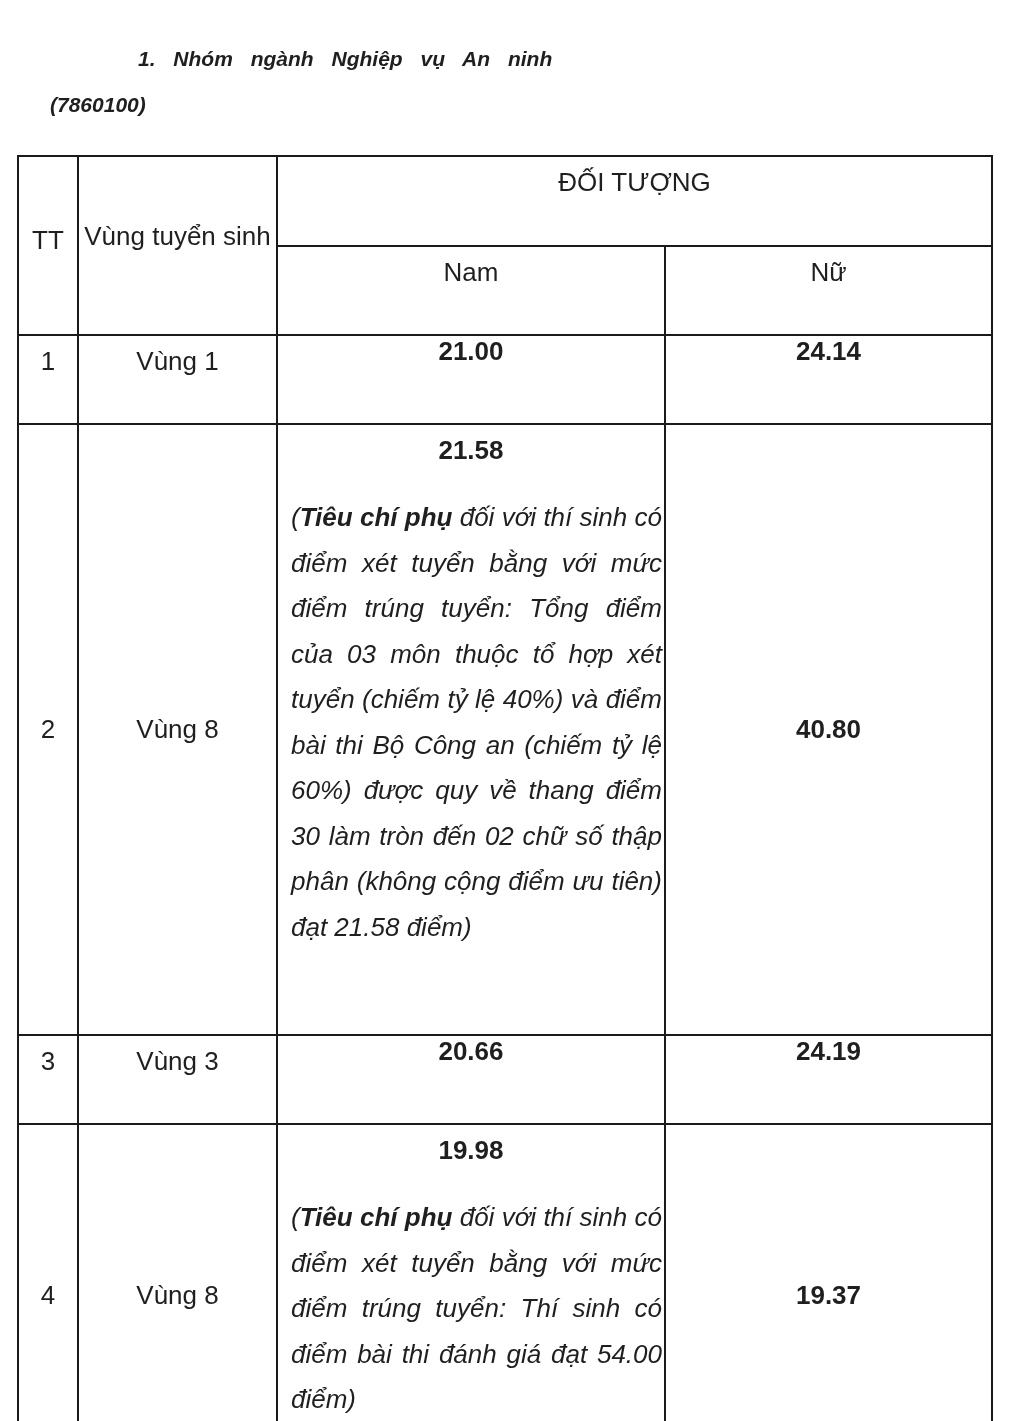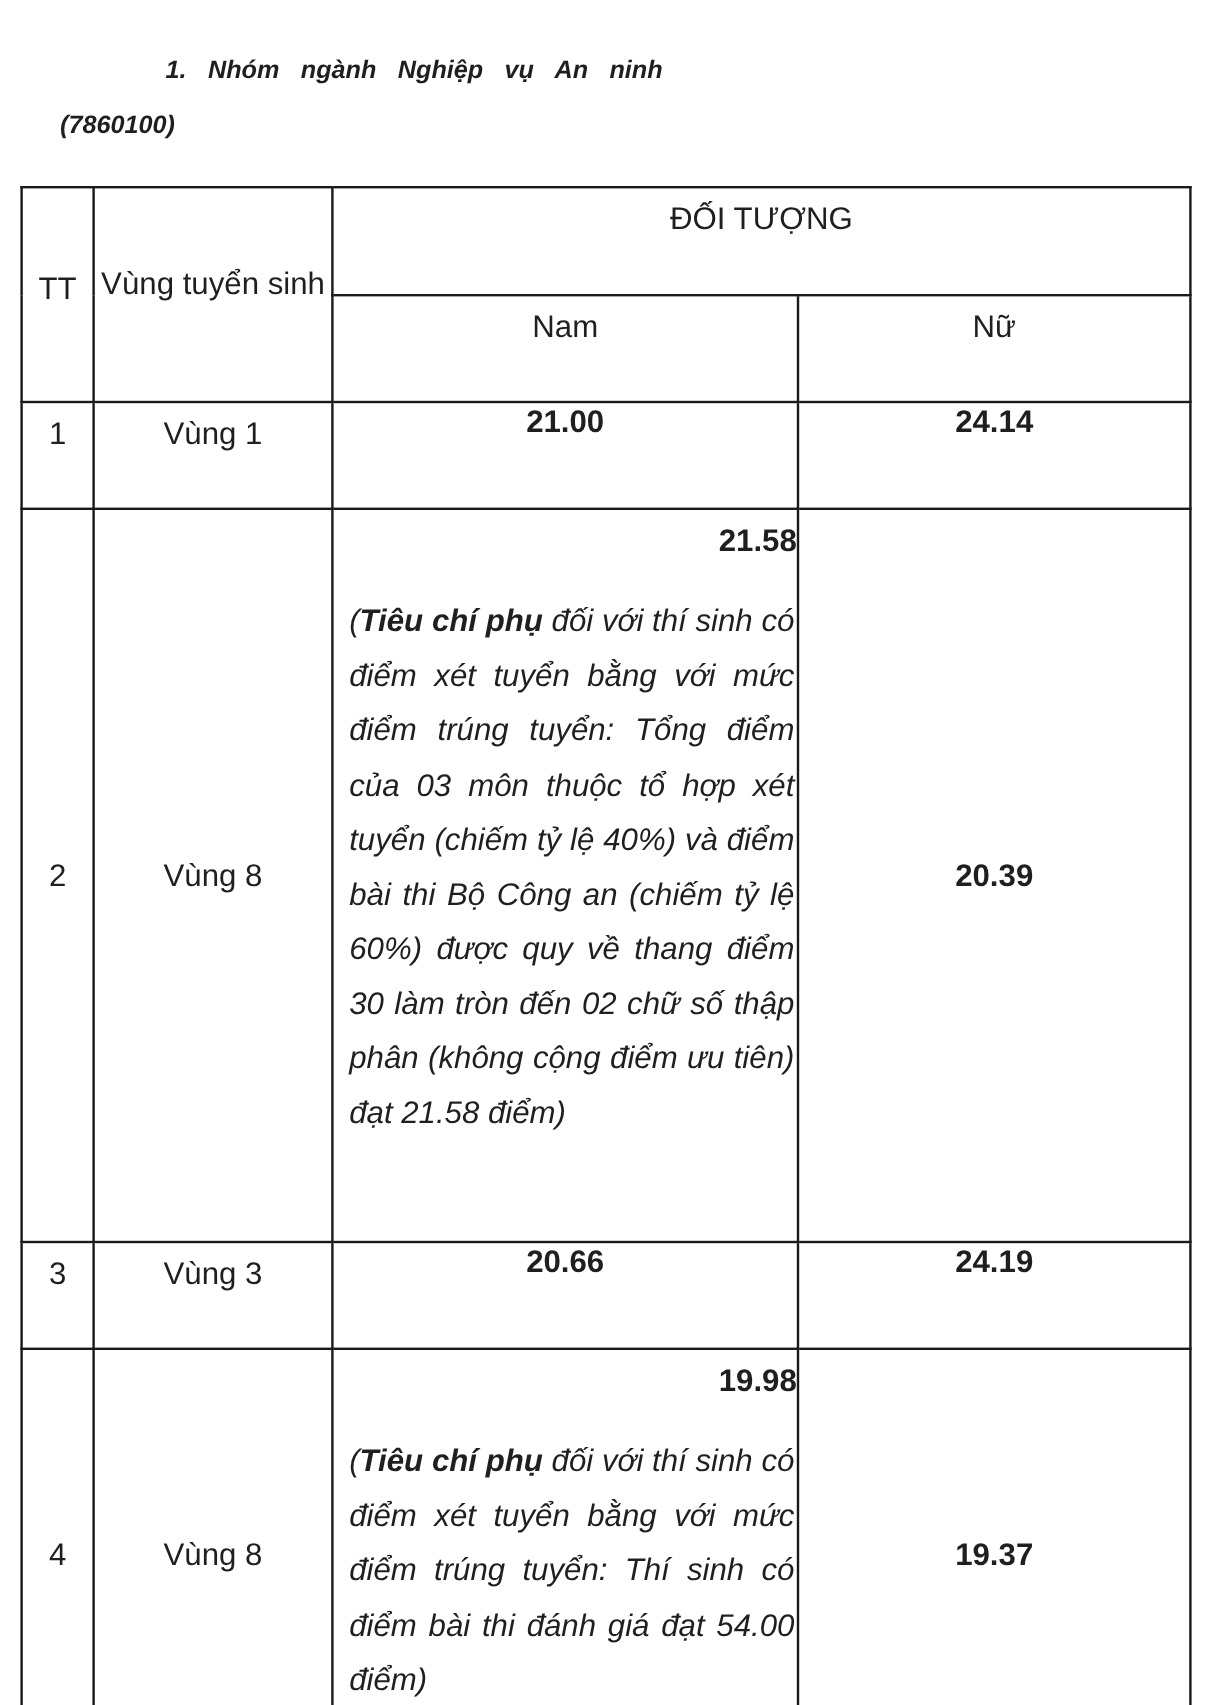--- a/index.html
+++ b/index.html
@@ -68,21 +68,20 @@
   .mid { vertical-align: middle !important; }
   .bold { font-weight: bold; }
 
   .row-simple .cell-tt, .row-simple .cell-vung { padding-top: 10px; }
 
   .score-main {
     display: block;
     font-weight: bold;
     padding-top: 10px;
     line-height: 30px;
-    text-align: right;
   }
   .note {
     display: block;
     text-align: justify;
     text-align-last: left;
     font-style: italic;
     font-size: 26px;
     line-height: 45.5px;
     padding: 30px 2px 16px 13px;
   }
@@ -125,21 +124,21 @@
       <td class="bold">24.14</td>
     </tr>
 
     <tr class="row-tall-2">
       <td class="cell-tt mid">2</td>
       <td class="cell-vung mid">Vùng 8</td>
       <td>
         <span class="score-main">21.58</span>
         <span class="note"><span>(</span><b>Tiêu chí phụ</b><span> đối với thí sinh có điểm xét tuyển bằng với mức điểm trúng tuyển: Tổng điểm của 03 môn thuộc tổ hợp xét tuyển (chiếm tỷ lệ 40%) và điểm bài thi Bộ Công an (chiếm tỷ lệ 60%) được quy về thang điểm 30 làm tròn đến 02 chữ số thập phân (không cộng điểm ưu tiên) đạt 21.58 điểm)</span></span>
       </td>
-      <td class="bold mid">20.39</td>
+      <td class="bold mid">40.80</td>
     </tr>
 
     <tr class="row-simple">
       <td class="cell-tt">3</td>
       <td class="cell-vung">Vùng 3</td>
       <td class="bold">20.66</td>
       <td class="bold">24.19</td>
     </tr>
 
     <tr class="row-tall-4">

